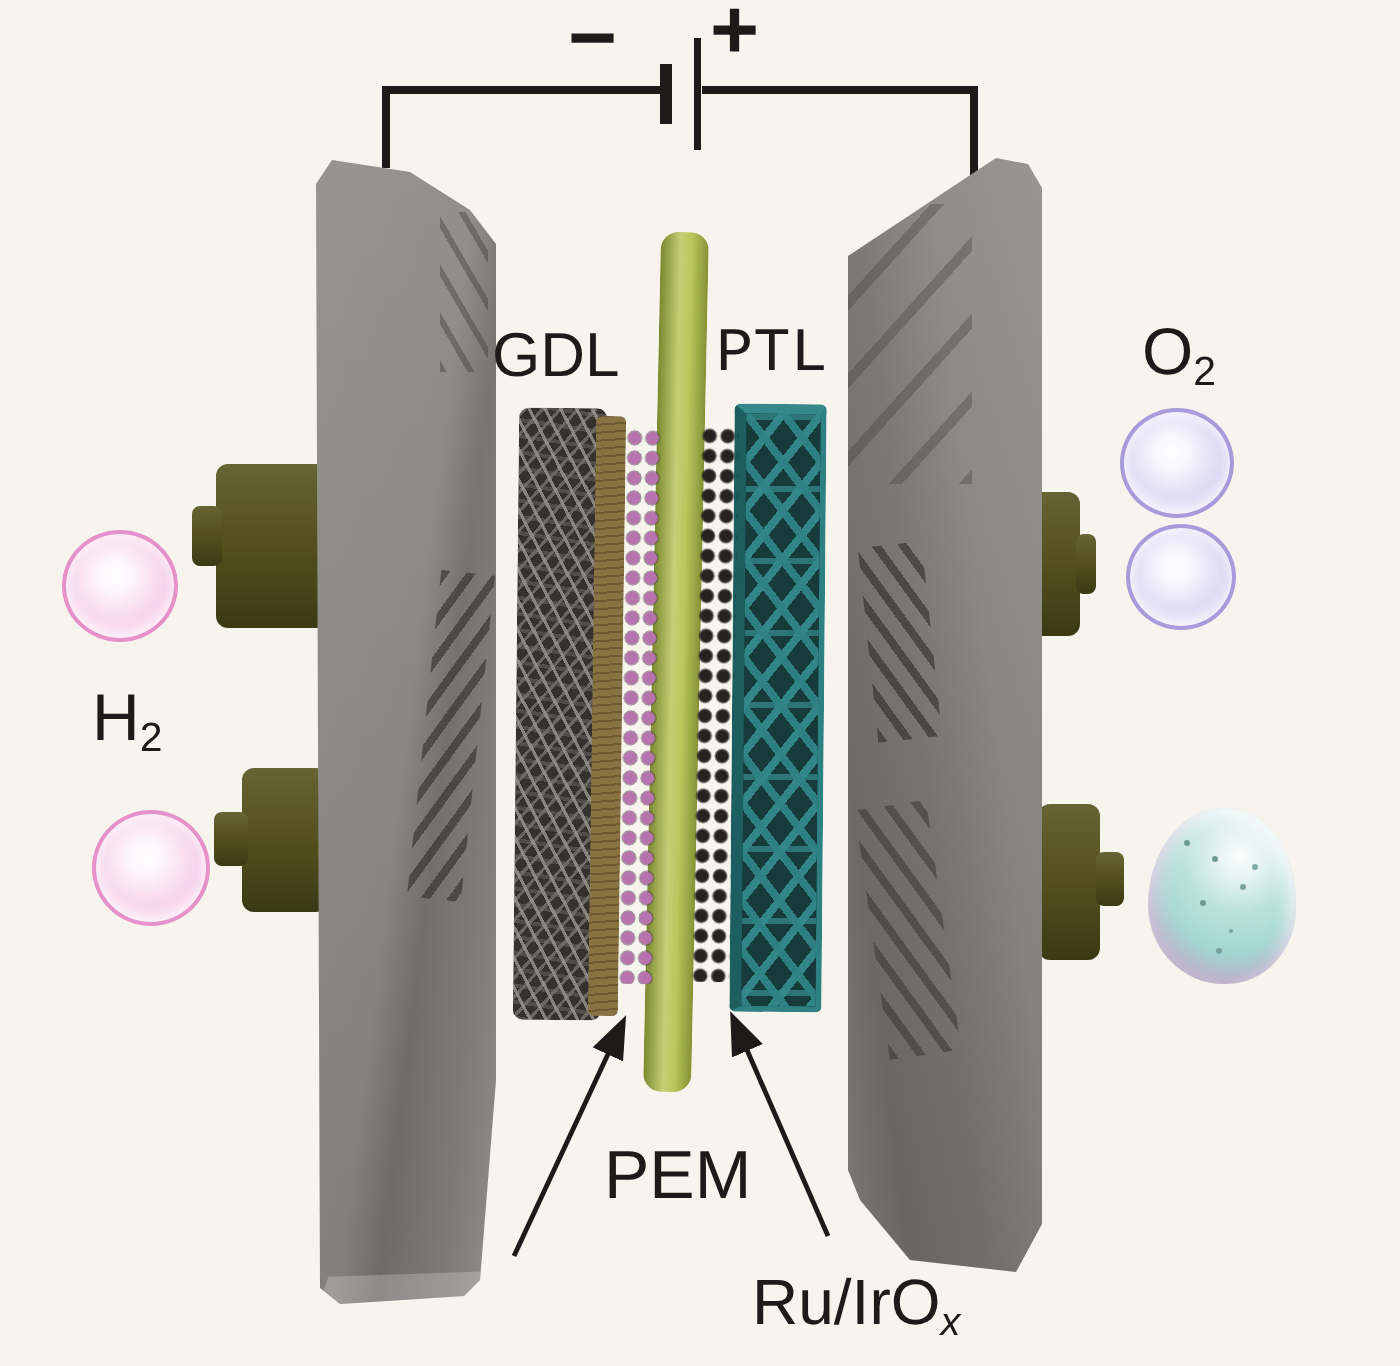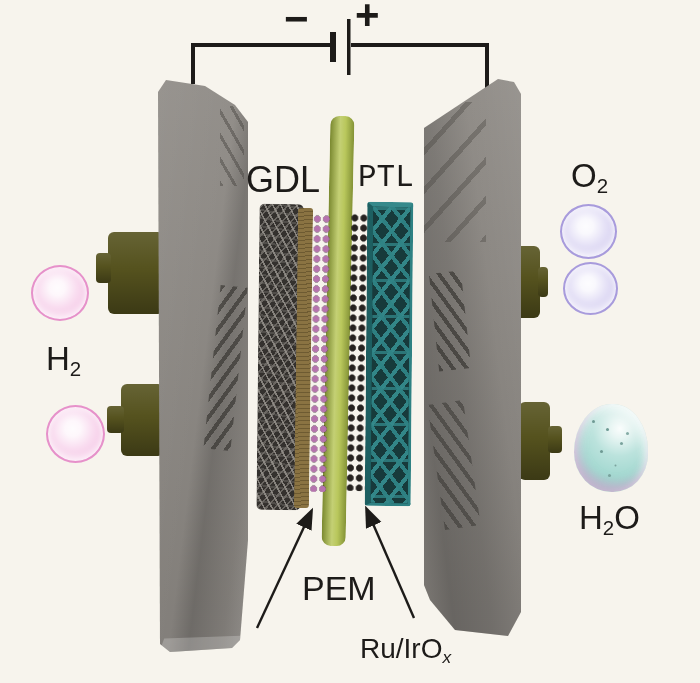--- a/index.html
+++ b/index.html
@@ -96,28 +96,28 @@
     background-image:radial-gradient(circle at 62% 28%, rgba(255,255,255,.95) 0%, rgba(255,255,255,.75) 12%, rgba(255,255,255,.25) 35%, rgba(255,255,255,0) 60%, rgba(20,90,80,.18) 90%);
     box-shadow:inset 4px -8px 10px rgba(226,160,214,.55), inset -3px 4px 8px rgba(255,255,255,.7), inset 0 10px 14px rgba(255,255,255,.45);}
   #h2o-droplet .specks{position:absolute; left:18px; top:16px; width:3px; height:3px; border-radius:50%;
     background:#6f9a94;
     box-shadow:14px 8px 0 0 #6f9a94, 28px 22px 0 0 #7aa39d, 8px 30px 0 0 #6f9a94,
                22px 44px 0 -0.5px #7aa39d, 34px 12px 0 0 #85aca6, 16px 54px 0 0 #7aa39d;}
   
   .lbl{position:absolute; z-index:60; color:#1d1b19; line-height:1; white-space:nowrap;}
   .sub{font-size:0.62em; vertical-align:-0.28em;}
   .sub.it{font-style:italic;}
-  #gdl-label{left:246px; top:162px; font-size:36px;}
+  #gdl-label{left:246px; top:162px; font-size:31px;}
   #ptl-label{left:358px; top:162px; font-size:31px;font-family:Liberation Mono, monospace;}
   #h2-label{left:46px;  top:342px; font-size:33px;}
   #o2-label{left:571px; top:159px; font-size:33px;}
   #h2o-label{left:579px; top:501px; font-size:33px;}
   #pem-label{left:302px; top:571px; font-size:34px;}
   #ptc-label{left:232px; top:633px; font-size:32px;}
-  #ruirox-label{left:360px; top:635px; font-size:28px;}
+  #ruirox-label{left:376px; top:635px; font-size:32px;}
   
   #arrows-svg{position:absolute; left:0; top:0; z-index:50;}
 </style>
 </head>
 <body>
 
 <div id="stage">
 
   <svg id="circuit-svg" width="700" height="110" viewBox="0 0 700 110">
     <path d="M193,84 L193,45 L330,45" fill="none" stroke="#1d1b19" stroke-width="4"></path>
@@ -172,15 +172,14 @@
     <line x1="257" y1="628" x2="311" y2="512" stroke="#1d1b19" stroke-width="2.4" marker-end="url(#ah)"></line>
     <line x1="414" y1="618" x2="367" y2="510" stroke="#1d1b19" stroke-width="2.4" marker-end="url(#ah)"></line>
   </svg>
 
   <div id="gdl-label" class="lbl">GDL</div>
   <div id="ptl-label" class="lbl">PTL</div>
   <div id="pem-label" class="lbl">PEM</div>
   <div id="ruirox-label" class="lbl"><span>Ru/IrO</span><span class="sub it">x</span></div>
   <div id="h2-label" class="lbl"><span>H</span><span class="sub">2</span></div>
   <div id="o2-label" class="lbl"><span>O</span><span class="sub">2</span></div>
-  <div id="h2o-label" class="lbl"><span>H</span><span class="sub">2</span><span>O</span></div>
 
 </div>
 
 </body></html>

